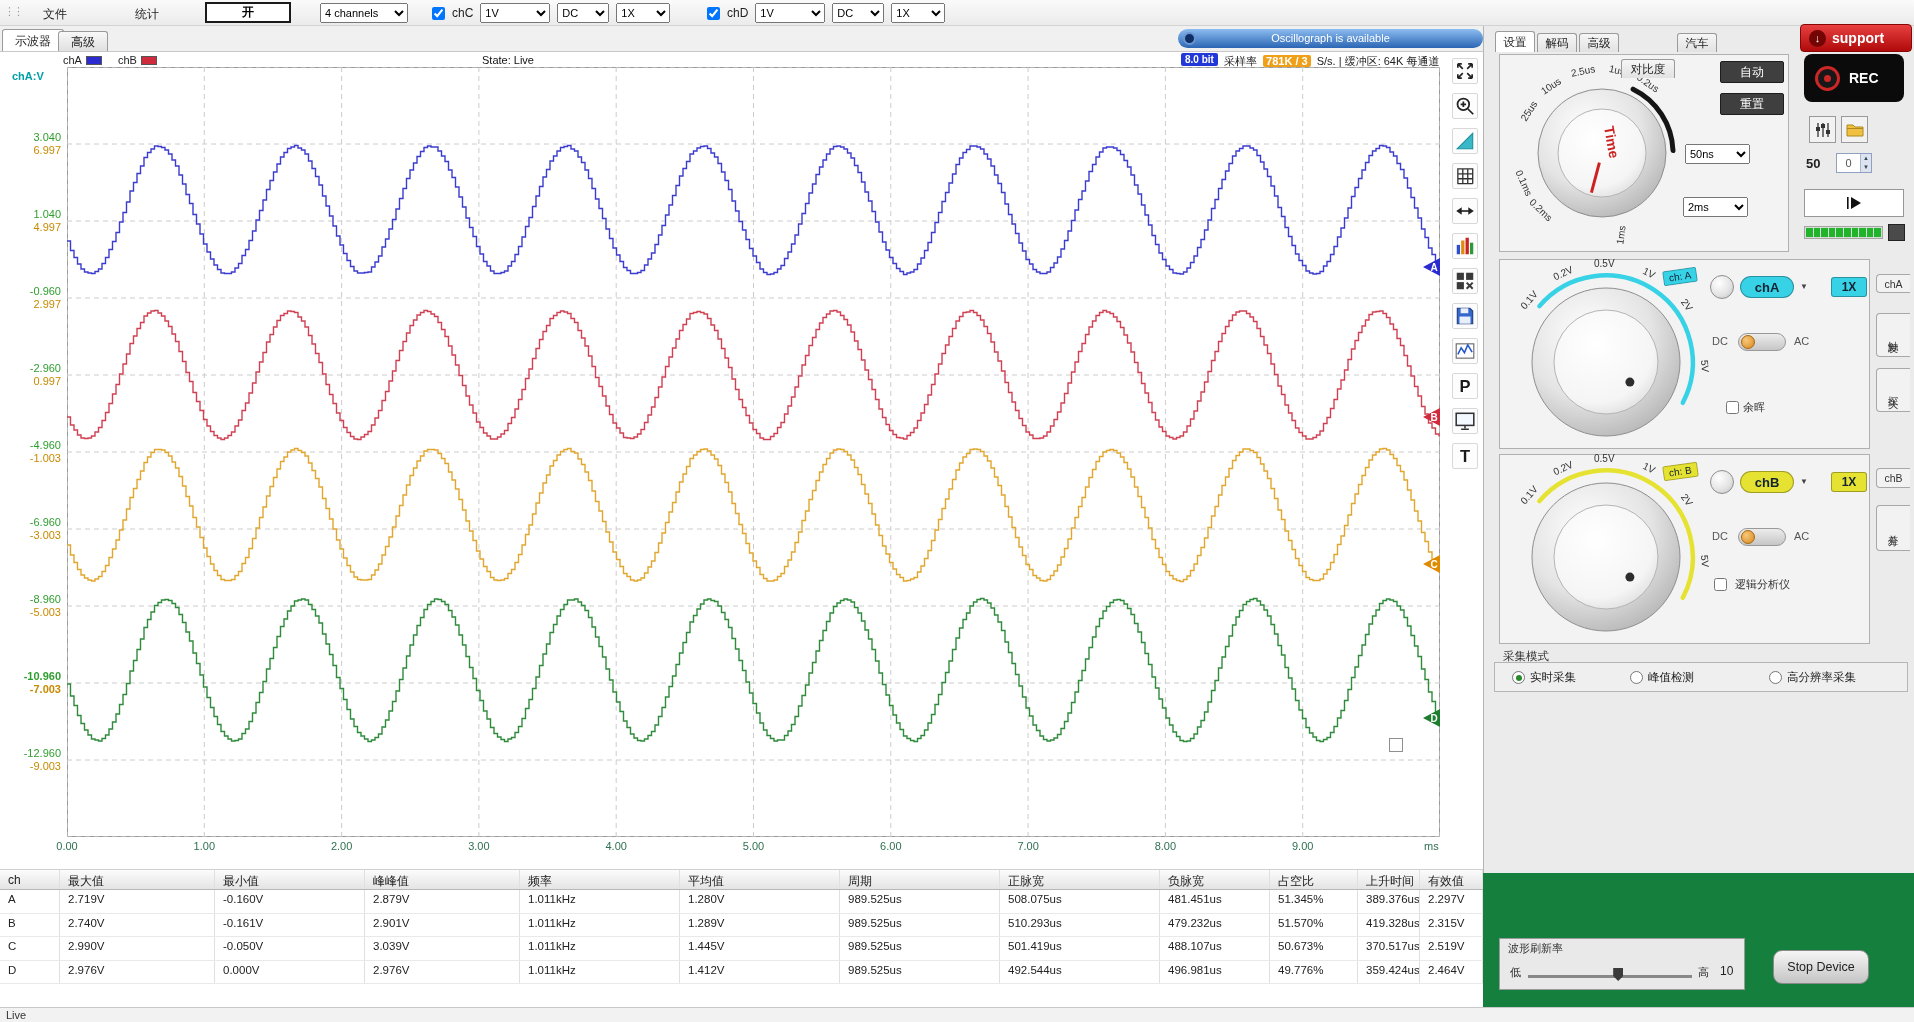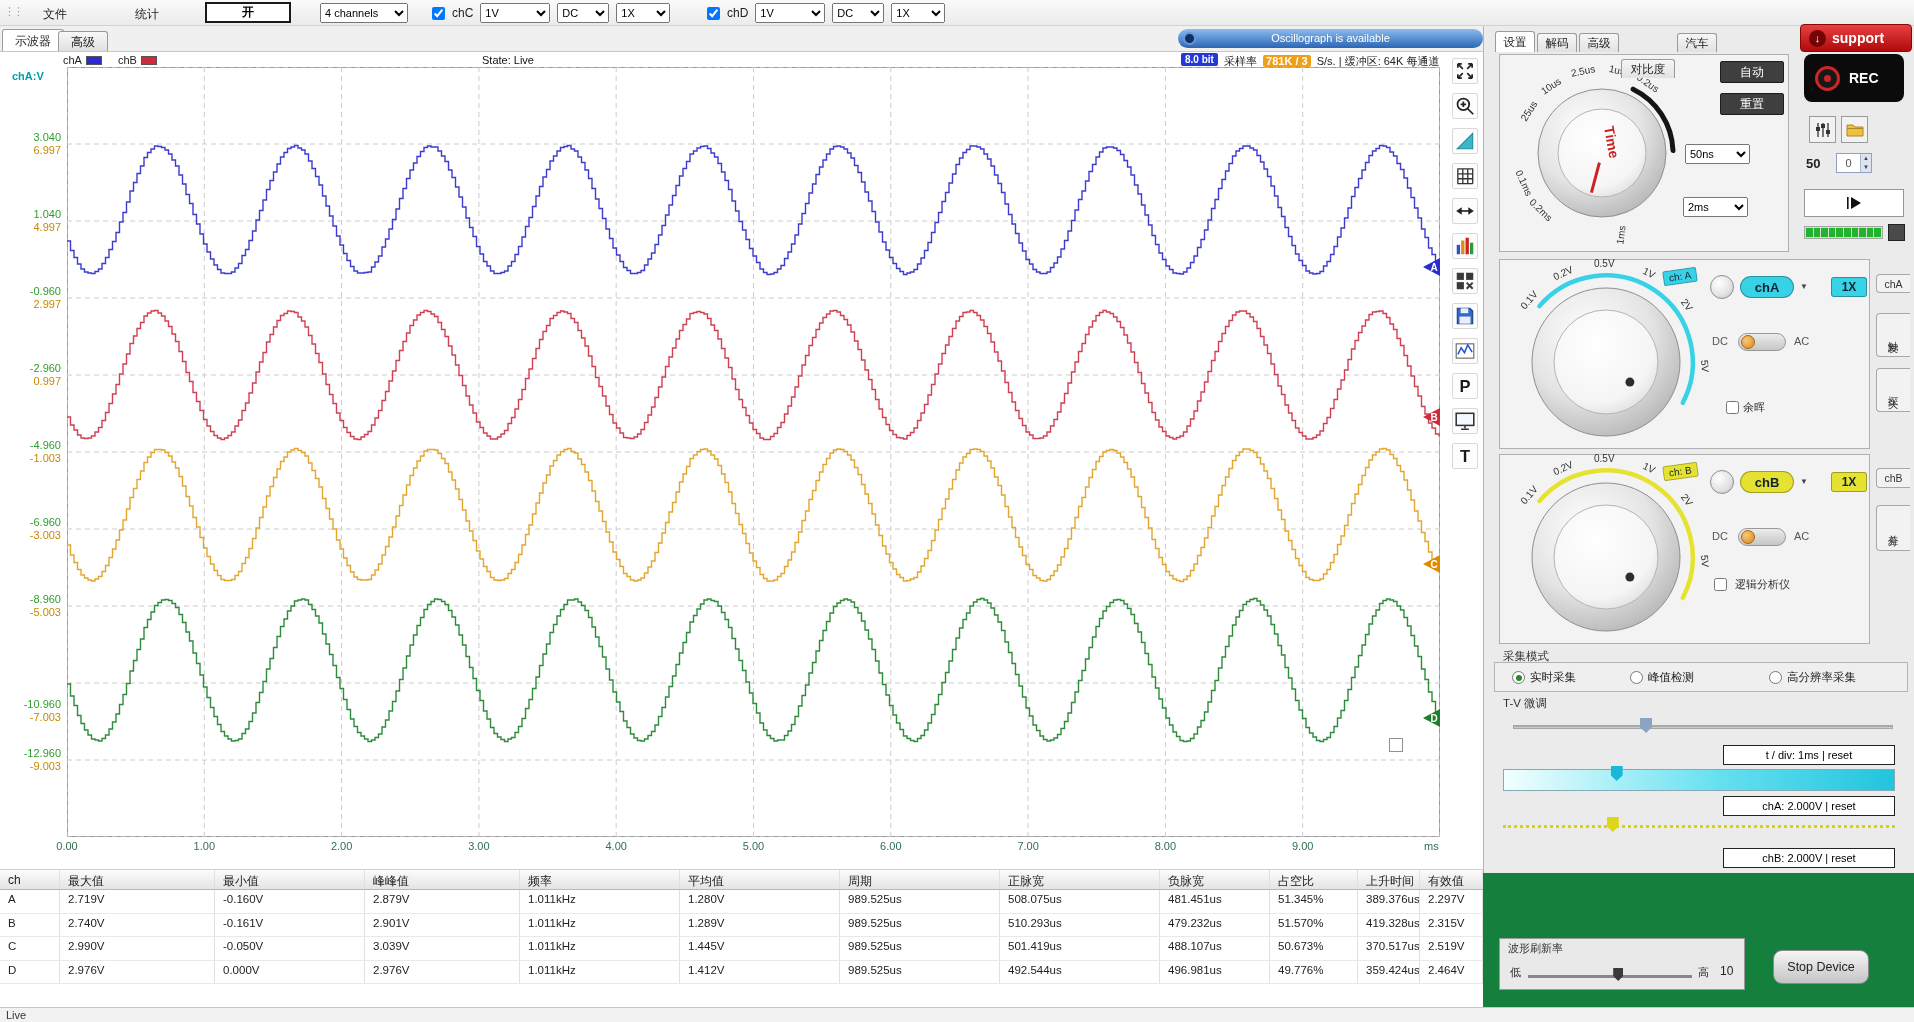--- a/index.html
+++ b/index.html
@@ -213,21 +213,21 @@
         <div style="color: rgb(200, 138, 0);">-1.003</div>
       </div>
       <div class="ytick" style="top: 449px;">
         <div style="color: rgb(47, 158, 47);">-6.960</div>
         <div style="color: rgb(200, 138, 0);">-3.003</div>
       </div>
       <div class="ytick" style="top: 526px;">
         <div style="color: rgb(47, 158, 47);">-8.960</div>
         <div style="color: rgb(200, 138, 0);">-5.003</div>
       </div>
-      <div class="ytick" style="top: 631px;">
+      <div class="ytick" style="top: 603px; font-weight: bold;">
         <div style="color: rgb(47, 158, 47);">-10.960</div>
         <div style="color: rgb(200, 138, 0);">-7.003</div>
       </div>
       <div class="ytick" style="top: 680px;">
         <div style="color: rgb(47, 158, 47);">-12.960</div>
         <div style="color: rgb(200, 138, 0);">-9.003</div>
       </div>
     </div>
   <div id="plot-area">
     <svg id="wave-svg" width="1373" height="770" viewBox="0 0 1373 770">
@@ -506,32 +506,20 @@
       <label class="radio-row" style="left: 135px;">
         <span class="radio"></span>
         <span>峰值检测</span>
       </label>
       <label class="radio-row" style="left: 274px;">
         <span class="radio"></span>
         <span>高分辨率采集</span>
       </label>
     </div>
 
-  <div id="tv-area">
-    <div id="tv-title">T-V 微调</div>
-  <div class="tv-track-plain" style="left: 19px; top: 30px; width: 380px; height: 4px;"></div>
-      <div class="tv-thumb" style="left: 146px; top: 23px; width: 12px; height: 15px; background: rgb(140, 164, 196);"></div>
-      <button class="tv-btn" style="left: 229px; top: 50px; width: 172px; height: 20px;">t / div: 1ms | reset</button>
-      <div class="tv-bar-cyan" style="left: 9px; top: 74px; width: 392px; height: 22px;"></div>
-      <div class="tv-thumb" style="left: 116.68px; top: 71px; width: 12px; height: 15px; background: rgb(24, 184, 216);"></div>
-      <button class="tv-btn" style="left: 229px; top: 101px; width: 172px; height: 20px;">chA: 2.000V | reset</button>
-      <div class="tv-line-yellow" style="left: 9px; top: 130px; width: 392px; height: 0px;"></div>
-      <div class="tv-thumb" style="left: 112.76px; top: 122px; width: 12px; height: 15px; background: rgb(222, 214, 24);"></div>
-      <button class="tv-btn" style="left: 229px; top: 153px; width: 172px; height: 20px;">chB: 2.000V | reset</button>
-    </div>
 
   <div id="dark-area">
     <div id="refresh-box">
       <span id="refresh-title">波形刷新率</span>
       <span id="rf-low">低</span>
       <div id="rf-track"></div>
       <div id="rf-thumb" style="left: 113.2px;"></div>
       <span id="rf-high">高</span>
       <span id="rf-val">10</span>
     </div>

